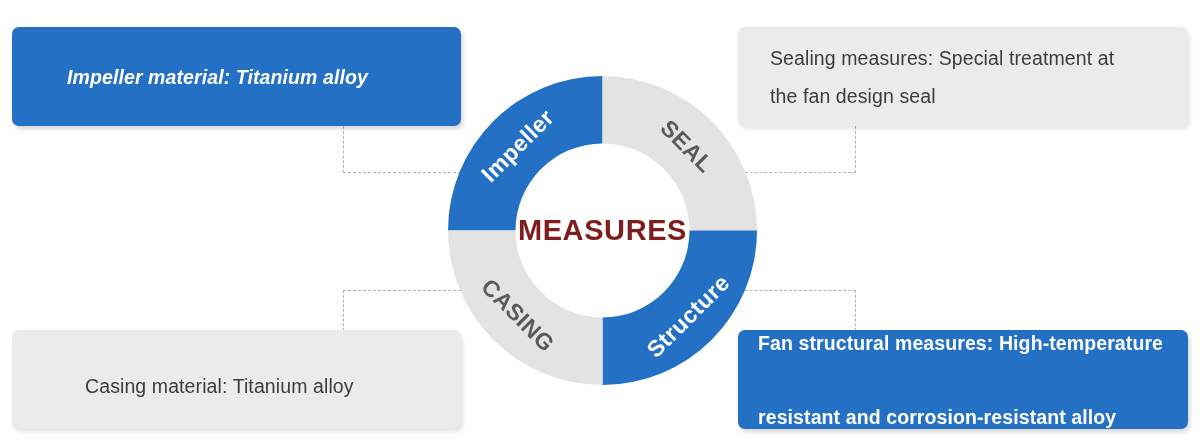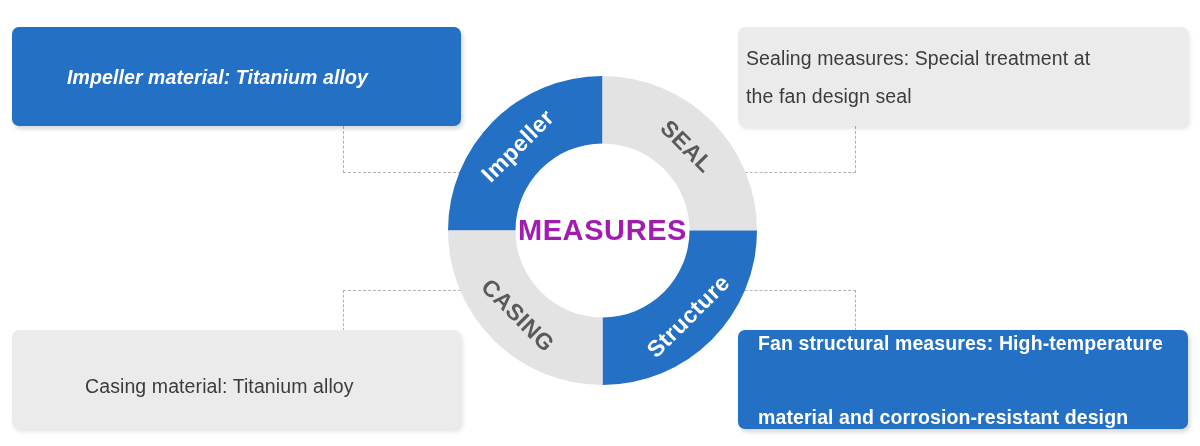--- a/index.html
+++ b/index.html
@@ -42,21 +42,21 @@
   }
   .box.muted {
     background: #ebebeb;
     color: #3c3c3c;
     font-weight: normal;
     box-shadow: 2px 3px 4px rgba(0,0,0,0.10);
   }
 
   
   #box-impeller  { left: 12px;  top: 27px;  width: 449px; height: 99px; padding: 0 0 0 55px; font-style: italic; }
-  #box-seal      { left: 738px; top: 27px;  width: 450px; height: 99px; padding: 0 0 0 8px; }
+  #box-seal      { left: 738px; top: 27px;  width: 450px; height: 99px; padding: 0 0 0 32px; }
   #box-casing    { left: 12px;  top: 330px; width: 449px; height: 99px; padding: 12px 0 0 73px; }
   #box-structure { left: 738px; top: 330px; width: 450px; height: 99px; padding: 0 0 0 20px; gap: 36px; }
 
   
   .conn {
     position: absolute;
     pointer-events: none;
   }
   .conn .h, .conn .v {
     position: absolute;
@@ -133,36 +133,36 @@
     <span class="line">Sealing measures: Special treatment at</span>
     <span class="line">the fan design seal</span>
   </div>
 
   <div class="box muted" id="box-casing" style="background: rgb(235, 235, 235);">
     <span class="line">Casing material: Titanium alloy</span>
   </div>
 
   <div class="box accent" id="box-structure" style="background: rgb(35, 112, 196);">
     <span class="line">Fan structural measures: High-temperature</span>
-    <span class="line">material and corrosion-resistant design</span>
+    <span class="line">resistant and corrosion-resistant alloy</span>
   </div>
 
   <div id="donut-wrap">
     <svg id="donut-svg" viewBox="0 0 309 309" xmlns="http://www.w3.org/2000/svg">
 
       <path id="seg-impeller" d="M 154.5 0 A 154.5 154.5 0 0 0 0 154.5 L 67.5 154.5 A 87 87 0 0 1 154.5 67.5 Z" fill="#2370c4"></path>
       <path id="seg-seal" d="M 154.5 0 A 154.5 154.5 0 0 1 309 154.5 L 241.5 154.5 A 87 87 0 0 0 154.5 67.5 Z" fill="#e3e3e3"></path>
       <path id="seg-structure" d="M 309 154.5 A 154.5 154.5 0 0 1 154.5 309 L 154.5 241.5 A 87 87 0 0 0 241.5 154.5 Z" fill="#2370c4"></path>
       <path id="seg-casing" d="M 154.5 309 A 154.5 154.5 0 0 1 0 154.5 L 67.5 154.5 A 87 87 0 0 0 154.5 241.5 Z" fill="#e3e3e3"></path>
 
       <text id="lbl-impeller" class="ring-label light" x="0" y="0" text-anchor="middle" dominant-baseline="central" transform="translate(69.5,69.5) rotate(-45)" fill="#ffffff">Impeller</text>
 
       <text id="lbl-seal" class="ring-label dark" x="0" y="0" text-anchor="middle" dominant-baseline="central" transform="translate(239,70) rotate(45)" fill="#5a5a5a">SEAL</text>
 
       <text id="lbl-structure" class="ring-label light" x="0" y="0" text-anchor="middle" dominant-baseline="central" transform="translate(240,240) rotate(-45)" fill="#ffffff">Structure</text>
 
       <text id="lbl-casing" class="ring-label dark" x="0" y="0" text-anchor="middle" dominant-baseline="central" transform="translate(70,239) rotate(45)" fill="#5a5a5a">CASING</text>
     </svg>
 
-    <div id="center-title" style="color: #a21caf;">MEASURES</div>
+    <div id="center-title" style="color: #7f1d1d;">MEASURES</div>
   </div>
 
 </div>
 
 </body></html>

